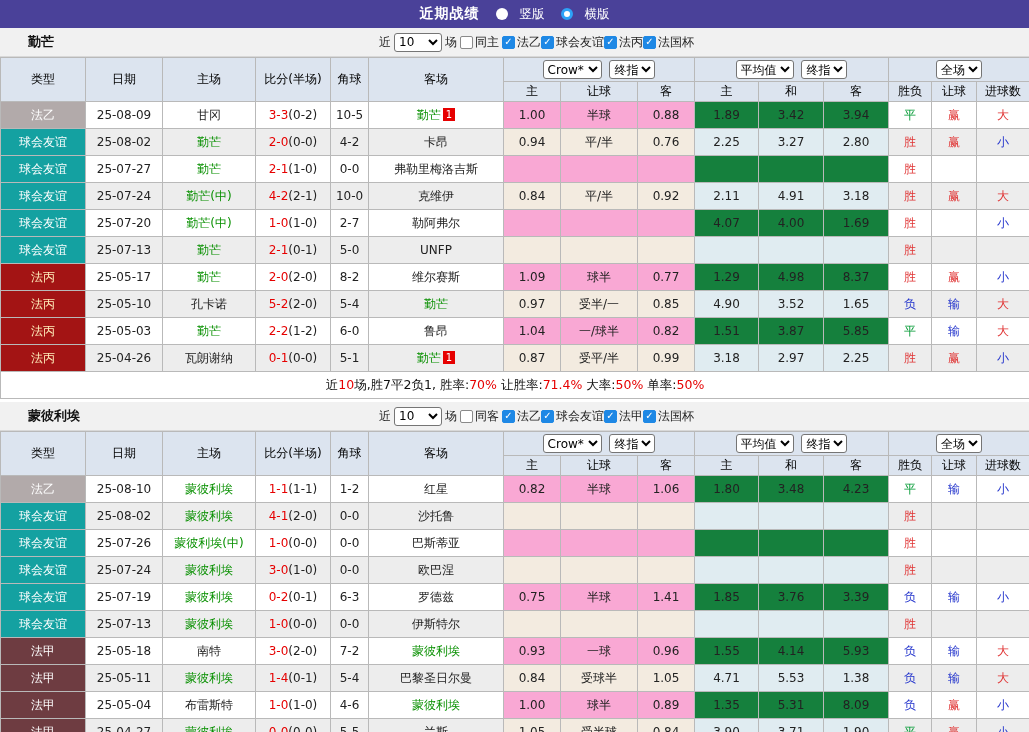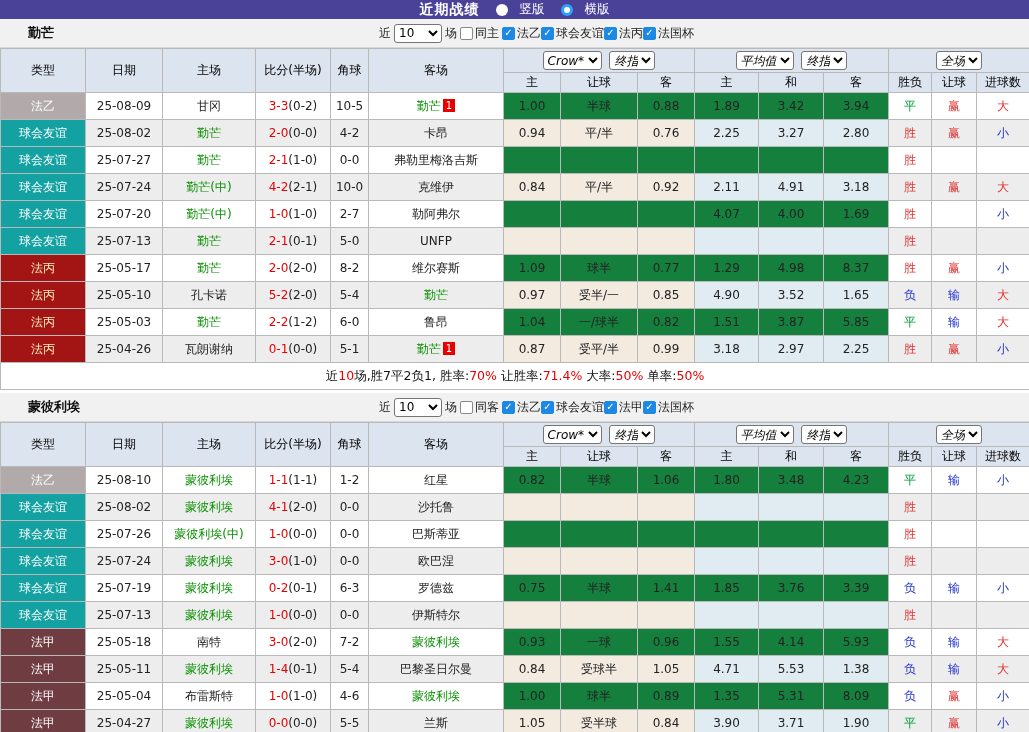--- a/index.html
+++ b/index.html
@@ -1,20 +1,20 @@
 <!DOCTYPE html>
 <html><head>
 <meta charset="utf-8">
 <style>
   html,body{margin:0;padding:0;}
   body{width:1029px;background:#dfdfe9;font-family:"DejaVu Sans","Liberation Sans",sans-serif;}
   .page{width:1029px;background:#fff;}
 
   
-  .topbar{height:19px;background:#4a4199;display:flex;align-items:center;justify-content:center;gap:16px;color:#fff;}
+  .topbar{height:28px;background:#4a4199;display:flex;align-items:center;justify-content:center;gap:16px;color:#fff;}
   .title{font-weight:bold;font-size:14px;letter-spacing:1px;}
   .radiowrap{display:inline-flex;align-items:center;gap:12px;font-size:12.5px;cursor:pointer;}
   .radio{display:inline-block;border-radius:50%;box-sizing:content-box;}
   .radio-off{width:12px;height:12px;background:#fff;}
   .radio-on{width:6px;height:6px;background:#fff;border:3px solid #2da2f8;}
 
   
   .filterbar{height:28px;background:#f1f1f1;display:flex;align-items:center;border-bottom:1px solid #d8d8d8;}
   .team-name{margin-left:28px;font-weight:bold;font-size:13px;color:#111;}
   .filters{margin-left:auto;margin-right:335px;display:flex;align-items:center;gap:3px;font-size:12px;color:#222;white-space:nowrap;}
@@ -24,24 +24,24 @@
   .cb{width:13px;height:13px;border:1px solid #8a8a8a;background:#fff;border-radius:2px;box-sizing:border-box;display:inline-flex;align-items:center;justify-content:center;}
   .cb.on{background:#1e88e5;border-color:#1e88e5;}
   .cb.on::after{content:"\2713";color:#fff;font-size:10px;font-weight:bold;line-height:1;}
 
   
   table.mtable{width:1029px;border-collapse:collapse;table-layout:fixed;font-size:12px;color:#222;padding-left:8px;}
   .mtable th,.mtable td{border:1px solid #b9b9b9;text-align:center;padding:0 1px;overflow:hidden;white-space:nowrap;}
   .mtable thead th{background:#dce4ef;font-weight:normal;color:#000;}
   .drow th{height:23px;}
   .shrow th{height:19px;}
-  .ddcell .sel{margin:0 2px;font-style:italic;}
+  .ddcell .sel{margin:0 2px;}
   .mtable tbody td{height:26px;background:#fff;}
   .mtable tbody tr:nth-child(even) td{background:#ededed;}
-  .mtable td.crow{background:#15803d;}
+  .mtable td.crow{background:#f9a8d4;}
   .mtable tr:nth-child(even) td.crow{background:#f3ebe0;}
   .mtable td.avg{background:#15803d;}
   .mtable tr:nth-child(even) td.avg{background:#e0ecf1;}
   .mtable tbody td.lg{color:#fff;}
   .mtable tbody td.lg-l2,.mtable tr:nth-child(even) td.lg-l2{background:#b2aaaa;}
   .mtable tbody td.lg-fr,.mtable tr:nth-child(even) td.lg-fr{background:#14a1a1;}
   .mtable tbody td.lg-l3,.mtable tr:nth-child(even) td.lg-l3{background:#a31414;color:#ffeebb;}
   .mtable tbody td.lg-l1,.mtable tr:nth-child(even) td.lg-l1{background:#6e3c41;}
   .team.green{color:#089000;}
   .ft{color:#e60000;}

